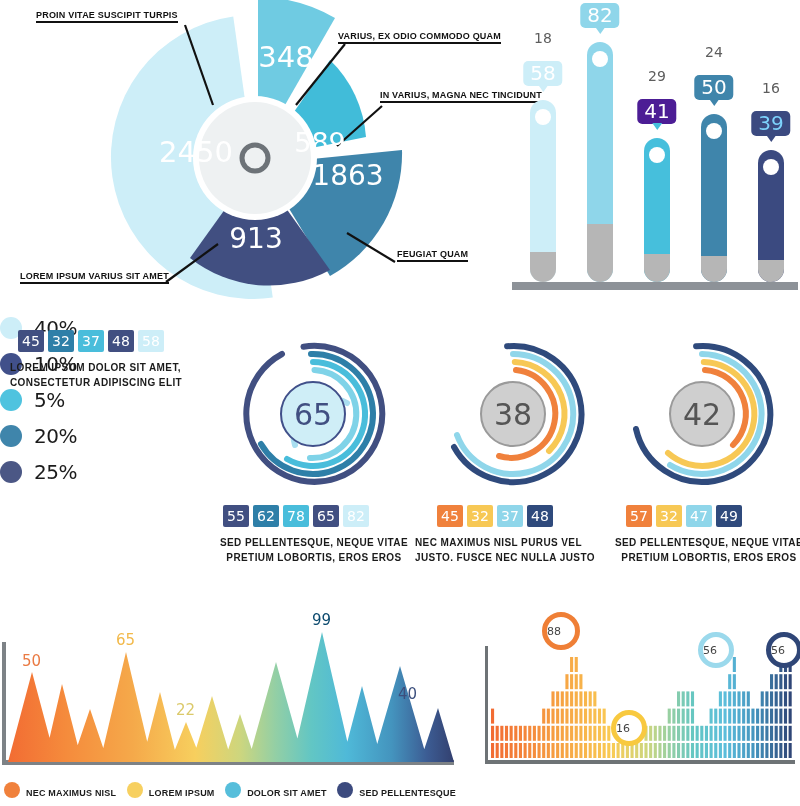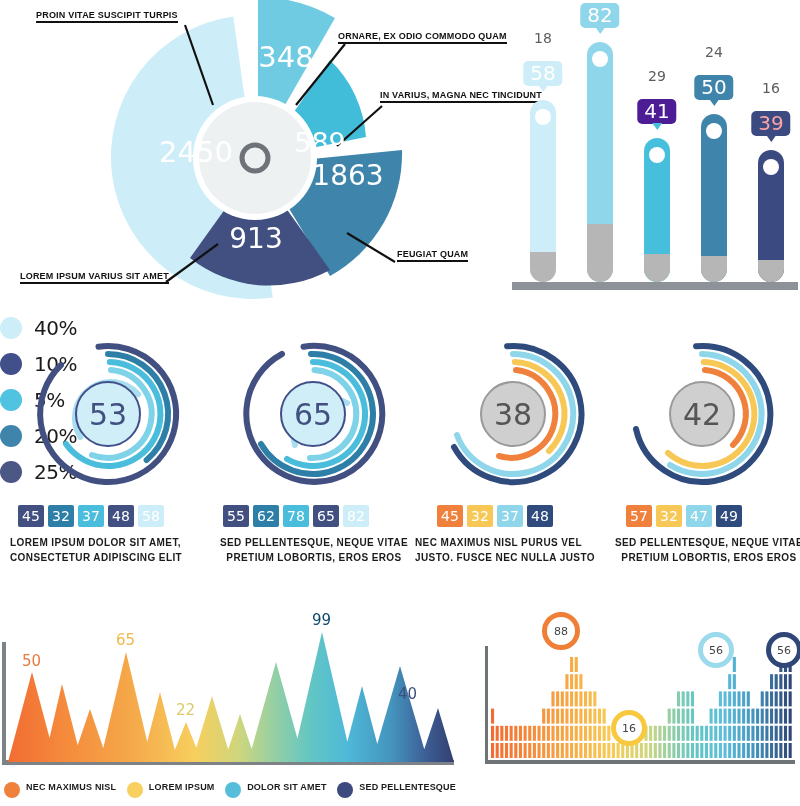--- a/index.html
+++ b/index.html
@@ -54,30 +54,30 @@
       color:#fff;font-size:14px;font-family:"DejaVu Sans",sans-serif;border-radius:2px;}
   .donut-desc{margin:9px 0 0 2px;font-size:10px;font-weight:700;line-height:1.45;
               letter-spacing:.4px;color:#1b1b1b;}
   .donut-desc.c{text-align:center;}
 
   
   #mountain{left:0;top:604px;width:460px;height:202px;}
   .m-val{position:absolute;font-size:15px;font-family:"DejaVu Sans",sans-serif;}
   .m-legend{position:absolute;left:4px;top:178px;width:452px;display:flex;
             align-items:center;justify-content:space-between;}
-  .m-li{display:flex;align-items:flex-start;}
+  .m-li{display:flex;align-items:flex-end;}
   .m-li i{width:16px;height:16px;border-radius:50%;display:block;margin-right:6px;}
   .m-li span{font-size:9px;font-weight:700;letter-spacing:.2px;}
 
   
   #pixel{left:470px;top:604px;width:330px;height:202px;}
   .px-caption{position:absolute;left:0;top:178px;width:330px;text-align:center;
               font-size:9.5px;font-weight:700;letter-spacing:.1px;color:#1b1b1b;}
   .px-badge{position:absolute;border-radius:50%;display:flex;align-items:center;
-            justify-content:center;font-size:11px;font-family:"DejaVu Sans",sans-serif;
+            justify-content:flex-start;font-size:11px;font-family:"DejaVu Sans",sans-serif;
             color:#444;background:#fff;}
 </style>
 </head>
 <body>
 
 <div class="panel" id="pie-panel" style="left:0;top:0;width:512px;height:310px;">
 
   <svg width="512" height="310" viewBox="0 0 512 310">
 
     <path d="M 253 157 L 253 15 A 142 142 0 1 0 253 299 Z" transform="rotate(-8 253 157)" fill="#cdeef8"></path>
@@ -101,21 +101,21 @@
     <path fill="none" stroke="#111" stroke-width="2.2" d="M 166 282 L 218 244"></path>
 
     <text x="196" y="162" fill="#ffffff" font-size="29" font-family="DejaVu Sans, sans-serif" text-anchor="middle">2450</text>
     <text x="286" y="67" fill="#ffffff" font-size="29" font-family="DejaVu Sans, sans-serif" text-anchor="middle">348</text>
     <text x="320" y="152" fill="#ffffff" font-size="27" font-family="DejaVu Sans, sans-serif" text-anchor="middle">589</text>
     <text x="348" y="185" fill="#ffffff" font-size="28" font-family="DejaVu Sans, sans-serif" text-anchor="middle">1863</text>
     <text x="256" y="248" fill="#ffffff" font-size="28" font-family="DejaVu Sans, sans-serif" text-anchor="middle">913</text>
   </svg>
 
   <div class="callout-label" style="left:36px;top:10px;">PROIN VITAE SUSCIPIT TURPIS</div>
-  <div class="callout-label" style="left:338px;top:31px;">ORNARE, EX ODIO COMMODO QUAM</div>
+  <div class="callout-label" style="left:338px;top:31px;">VARIUS, EX ODIO COMMODO QUAM</div>
   <div class="callout-label" style="left:380px;top:90px;">IN VARIUS, MAGNA NEC TINCIDUNT</div>
   <div class="callout-label" style="left:397px;top:249px;">FEUGIAT QUAM</div>
   <div class="callout-label" style="left:20px;top:271px;">LOREM IPSUM VARIUS SIT AMET</div>
 
   <div id="pie-legend">
     <div class="lg-row">
       <i class="lg-dot" style="background:#cdeef8"></i>
       <span class="lg-val">40%</span>
     </div>
     <div class="lg-row">
@@ -178,40 +178,27 @@
       <span style="color:#fff">50</span>
     </div>
     <div class="bar-top" style="bottom:222px;">24</div>
   </div>
 
   <div class="bar-col" style="left:246px;height:132px;">
     <div class="bar-stem" style="height:132px;background:#3b4a80;"></div>
     <div class="bar-gray" style="height:22px;"></div>
     <div class="bar-knob" style="bottom:107px;"></div>
     <div class="bar-badge" style="bottom:146px;background:#3b4a80;color:#3b4a80;">
-      <span style="color:#fca5a5">39</span>
+      <span style="color:#7dd3fc">39</span>
     </div>
     <div class="bar-top" style="bottom:186px;">16</div>
   </div>
 </div>
 
 <div class="donut-card" style="left:8px;">
-  <div class="donut-wrap">
-    <svg width="200" height="175" viewBox="0 0 200 175">
-      <g transform="translate(100,88)">
-        <path fill="none" stroke="#414f81" stroke-width="6" stroke-linecap="round" d="M -9.5 -67.3 A 68 68 0 1 1 -47 -49"></path>
-        <path fill="none" stroke="#2e7fa8" stroke-width="6" stroke-linecap="round" d="M 0 -60 A 60 60 0 0 1 38.6 46"></path>
-        <path fill="none" stroke="#49bddb" stroke-width="6" stroke-linecap="round" d="M 1.8 -52 A 52 52 0 1 1 -42 30"></path>
-        <path fill="none" stroke="#7fd3e8" stroke-width="6" stroke-linecap="round" d="M 3 -44 A 44 44 0 1 1 -16 41"></path>
-        <path fill="none" stroke="#a9def0" stroke-width="6" stroke-linecap="round" d="M -27.6 23 A 36 36 0 0 1 30 -19.8"></path>
-        <circle cx="0" cy="0" r="32" fill="#cfeef7" stroke="#41508a" stroke-width="2"></circle>
-        <text x="0" y="11" text-anchor="middle" font-size="30" fill="#414f81" font-family="DejaVu Sans, sans-serif">53</text>
-      </g>
-    </svg>
-  </div>
   <div class="donut-badges">
     <span class="db" style="background:#414f81">45</span>
     <span class="db" style="background:#2e7fa8">32</span>
     <span class="db" style="background:#49bddb">37</span>
     <span class="db" style="background:#414f81">48</span>
     <span class="db" style="background:#cdeef8">58</span>
   </div>
   <div class="donut-desc">LOREM IPSUM DOLOR SIT AMET, CONSECTETUR ADIPISCING ELIT</div>
 </div>
 

